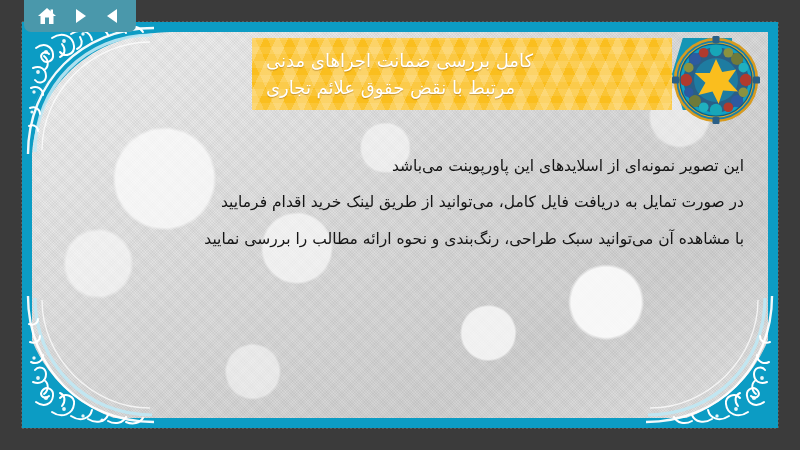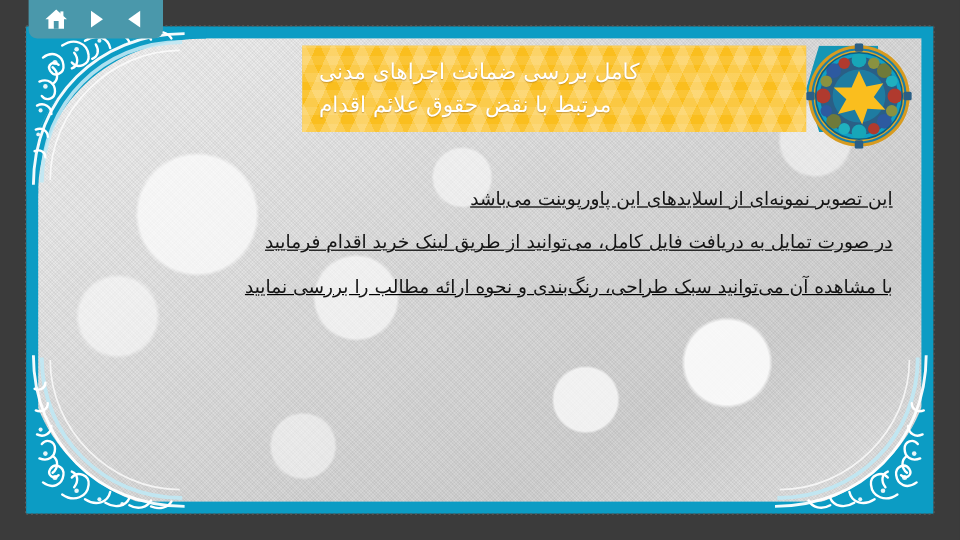--- a/index.html
+++ b/index.html
@@ -123,21 +123,20 @@
   }
   .medallion svg { display:block; width:100%; height:100%; }
 
   
   .body-text {
     position:absolute;
     left:0; right:34px; top:126px;
     text-align:right;
     padding-left:42px;
     z-index:20;
-    text-decoration:underline;
   }
   .body-line {
     color:#141414;
     font-size:15.5px;
     line-height:2.35;
     white-space:nowrap;
     font-family:"DejaVu Sans", sans-serif;
   }
 
   
@@ -261,21 +260,21 @@
           <circle cx="61" cy="12" r="1.7"></circle>
             <circle cx="16" cy="50" r="1.9"></circle>
         </g>
       </svg>
     </div>
 
     <div class="title-wrap">
       <div class="banner-arrow"></div>
       <div class="banner">
         <div class="banner-line">کامل بررسی ضمانت اجراهای مدنی</div>
-        <div class="banner-line">مرتبط با نقض حقوق علائم اقدام</div>
+        <div class="banner-line">مرتبط با نقض حقوق علائم تجاری</div>
       </div>
     </div>
 
     <div class="medallion">
       <svg viewBox="0 0 100 100" xmlns="http://www.w3.org/2000/svg">
         <circle cx="50" cy="50" r="48" fill="#d79b20"></circle>
         <circle cx="50" cy="50" r="46" fill="#1b7fa8"></circle>
         <circle cx="50" cy="50" r="43" fill="#e0a828"></circle>
         <circle cx="50" cy="50" r="41" fill="#0fa0c4"></circle>
         <circle cx="50" cy="50" r="37" fill="#2a5f86"></circle>

